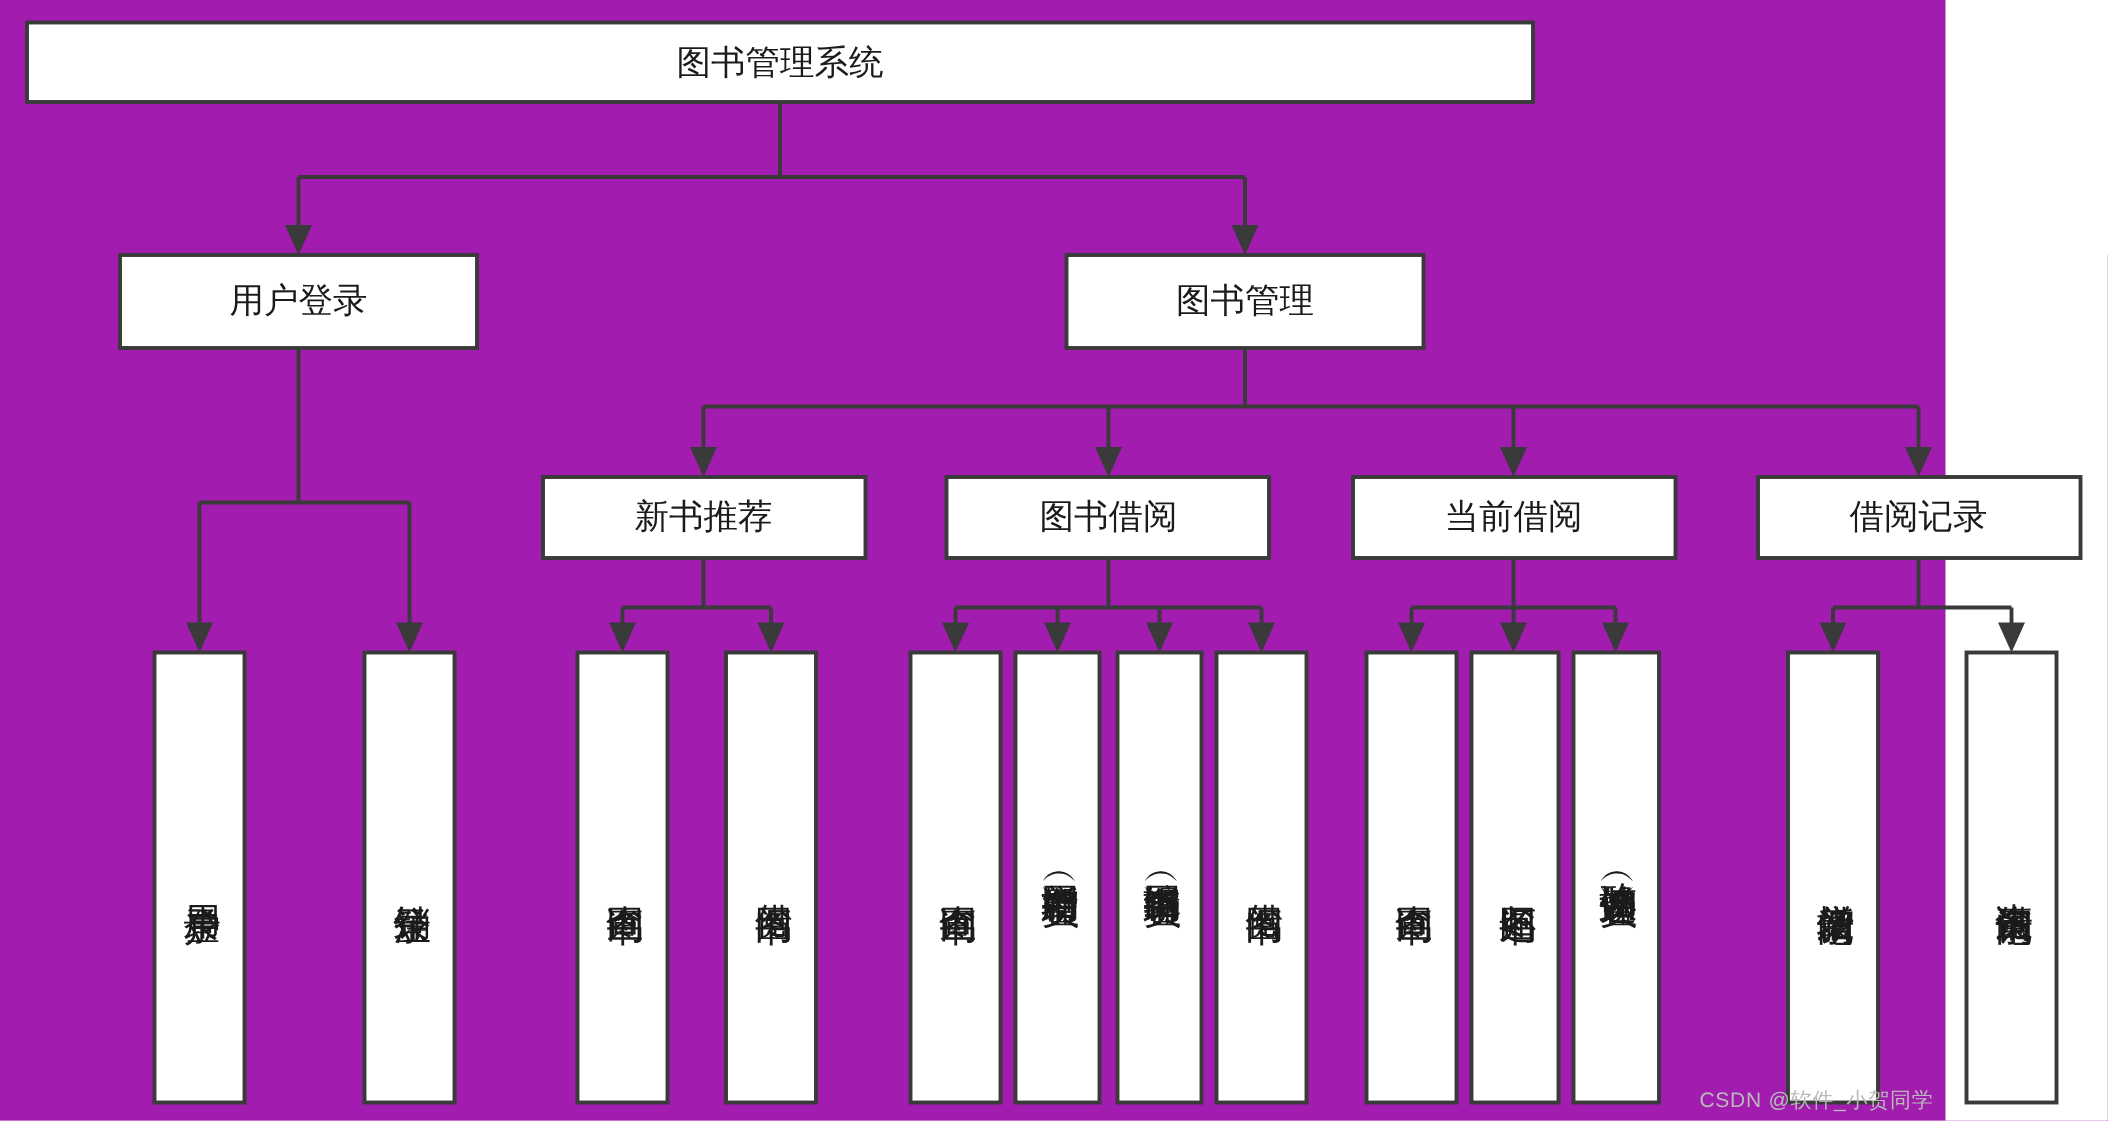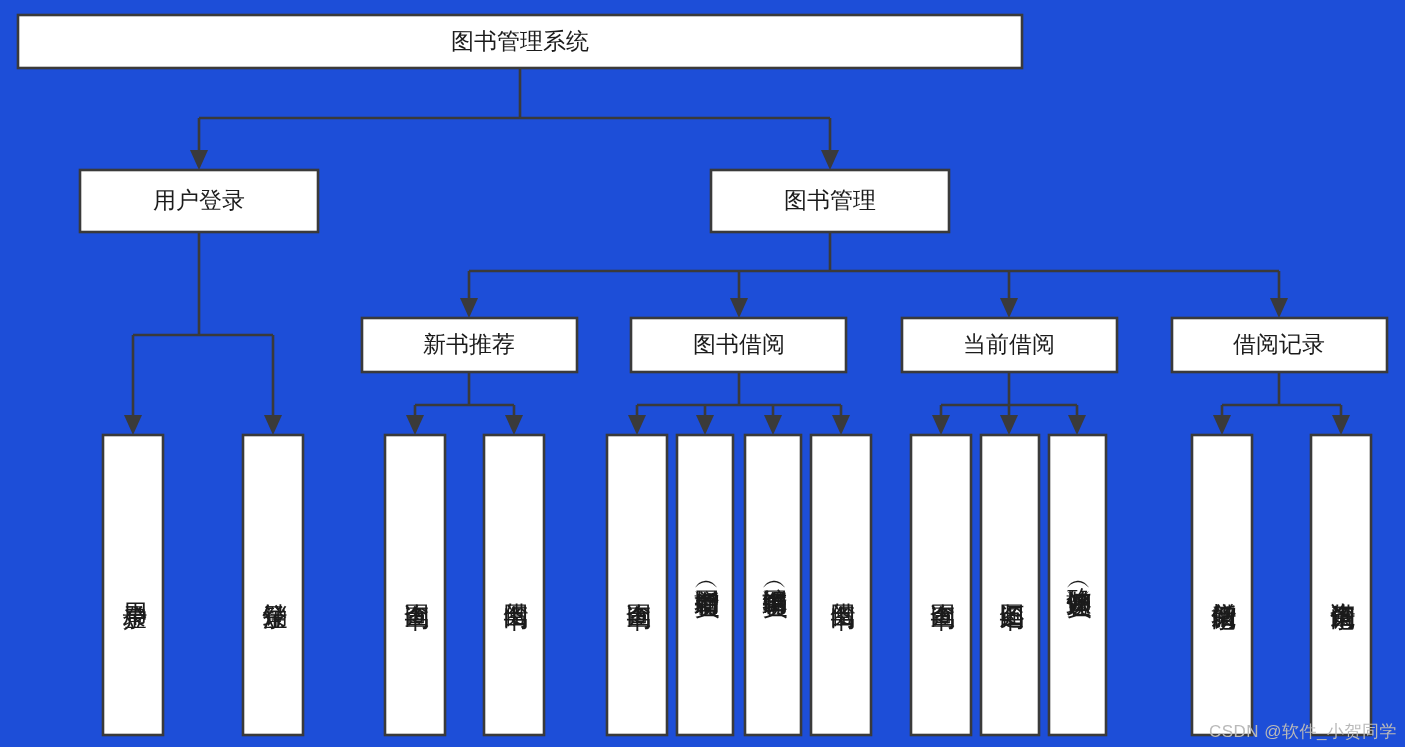--- a/index.html
+++ b/index.html
@@ -8,23 +8,23 @@
     background: #ffffff;
   }
   body {
     width: 1405px;
     height: 747px;
     font-family: "Liberation Sans", "DejaVu Sans", sans-serif;
     overflow: hidden;
   }
   #diagram-root {
     position: relative;
-    width: 1405px;
+    width: 1297px;
     height: 747px;
-    background: #1d4ed8;
+    background: #a21caf;
   }
   svg#tree-svg {
     position: absolute;
     top: 0;
     left: 0;
     width: 1405px;
     height: 747px;
     display: block;
   }
   .node-box {
@@ -63,21 +63,21 @@
   }
   .edge-arrow {
     fill: #3a3a3a;
     stroke: none;
   }
   .watermark-text {
     position: absolute;
     right: 8px;
     bottom: 4px;
     font-family: "Liberation Sans", "DejaVu Sans", sans-serif;
-    font-size: 17px;
+    font-size: 14px;
     color: #b9b9b9;
     white-space: nowrap;
     user-select: none;
     letter-spacing: 0.5px;
   }
 </style>
 </head>
 <body>
 
 <div id="diagram-root">

